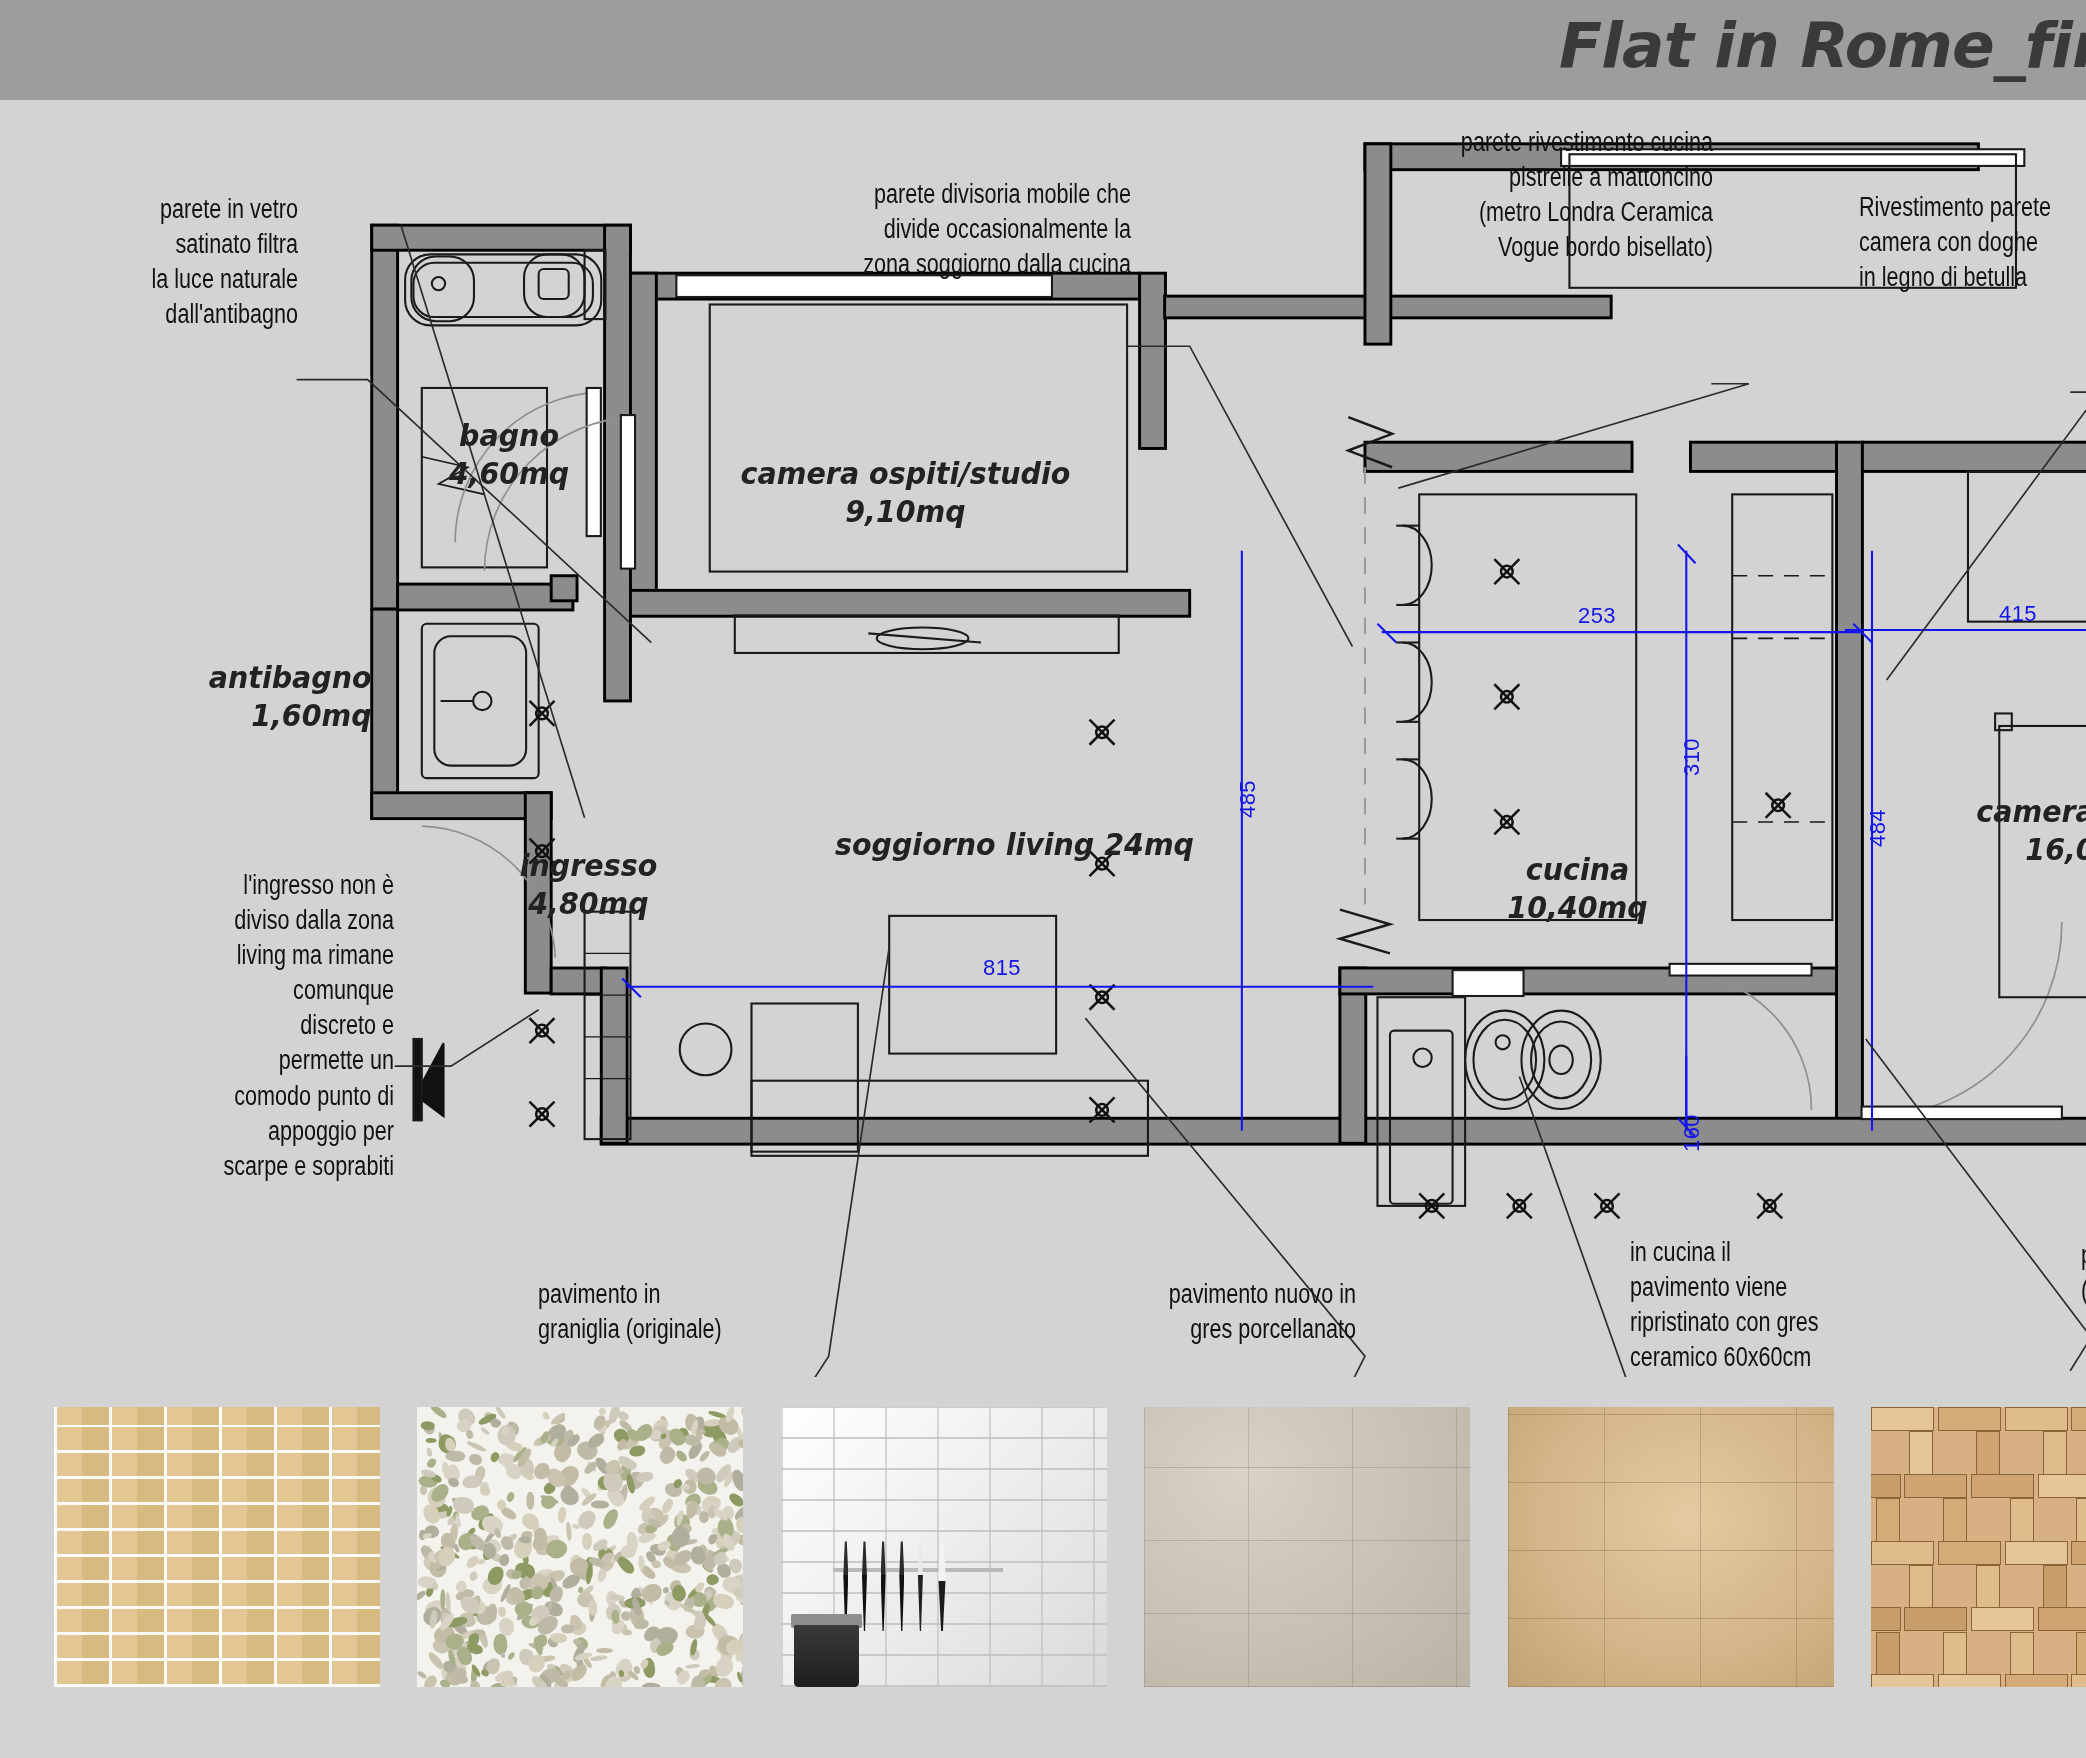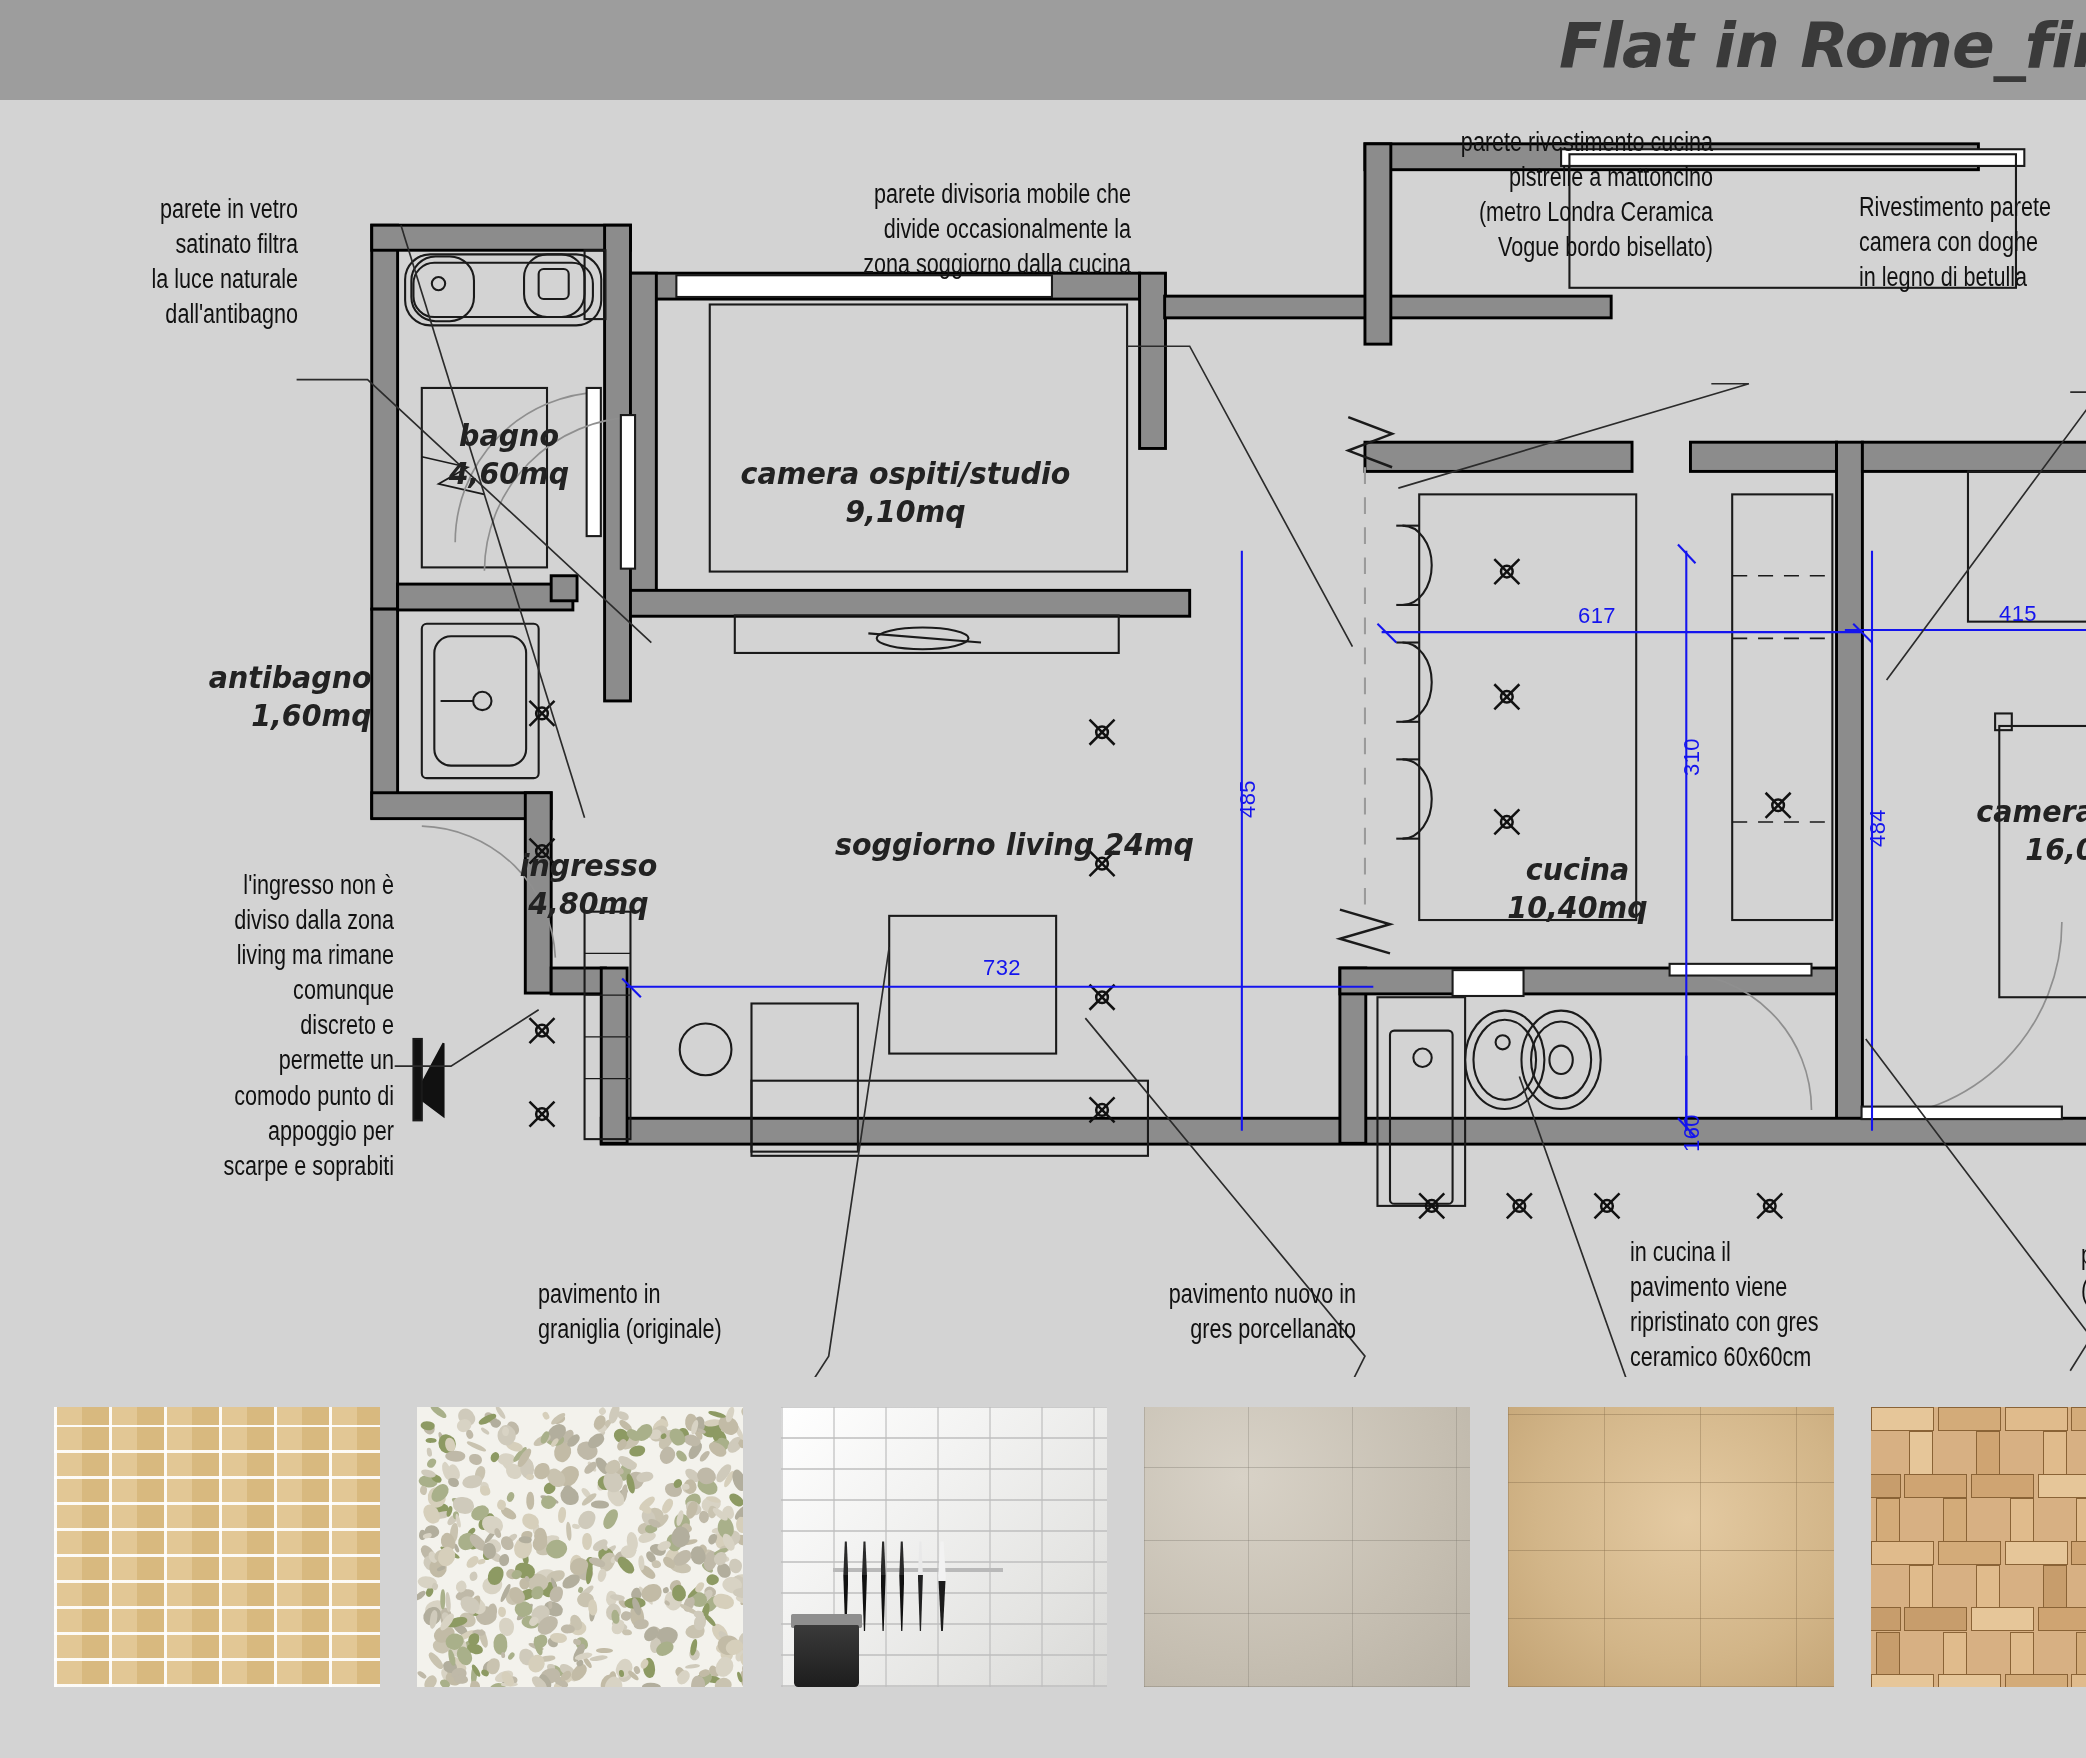--- a/index.html
+++ b/index.html
@@ -405,23 +405,23 @@
 <div class="room c" style="left:655px;top:455px;width:501px;">camera ospiti/studio
 9,10mq</div>
 <div class="room c" style="left:459px;top:847px;width:259px;">ingresso
 4,80mq</div>
 <div class="room c" style="left:781px;top:826px;width:467px;">soggiorno living 24mq</div>
 <div class="room c" style="left:1427px;top:851px;width:301px;">cucina
 10,40mq</div>
 <div class="room c" style="left:1887px;top:793px;width:417px;">camera doppia
 16,00mq</div>
 
-<div class="dim" style="left:1578px;top:603px;">617</div>
+<div class="dim" style="left:1578px;top:603px;">253</div>
 <div class="dim" style="left:1999px;top:601px;">415</div>
-<div class="dim" style="left:983px;top:955px;">732</div>
+<div class="dim" style="left:983px;top:955px;">815</div>
 <div class="dim vert" style="left:1679px;top:776px;">310</div>
 <div class="dim vert" style="left:1235px;top:818px;">485</div>
 <div class="dim vert" style="left:1865px;top:847px;">484</div>
 <div class="dim vert" style="left:1679px;top:1152px;">160</div>
 
 <div class="anno r" style="left:0px;top:192px;width:298px;">parete in vetro
 satinato filtra
 la luce naturale
 dall'antibagno</div>
 

